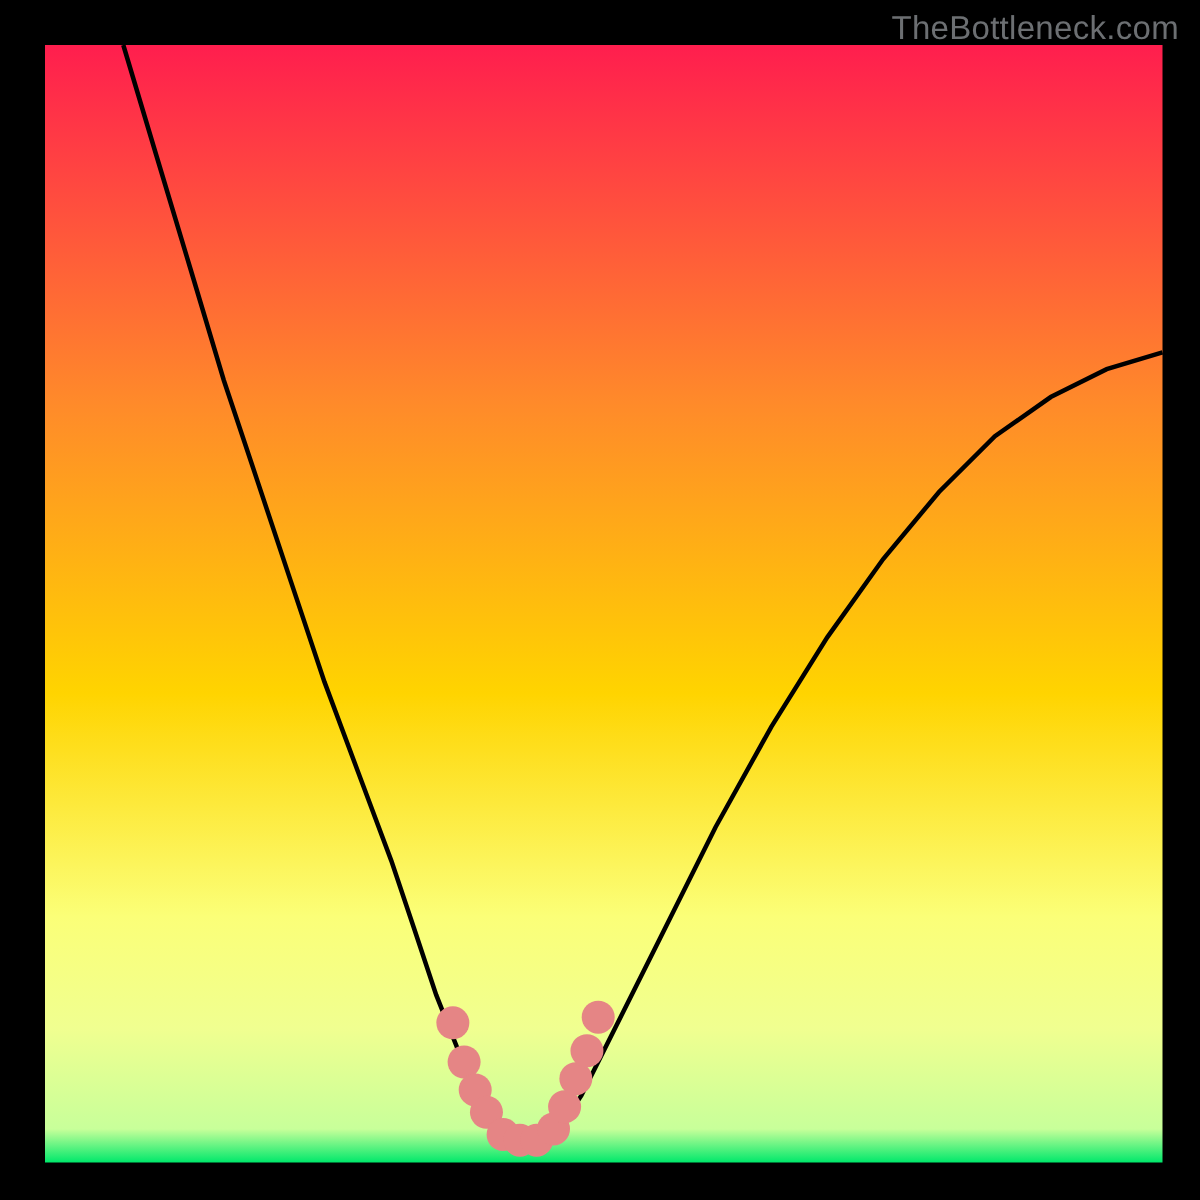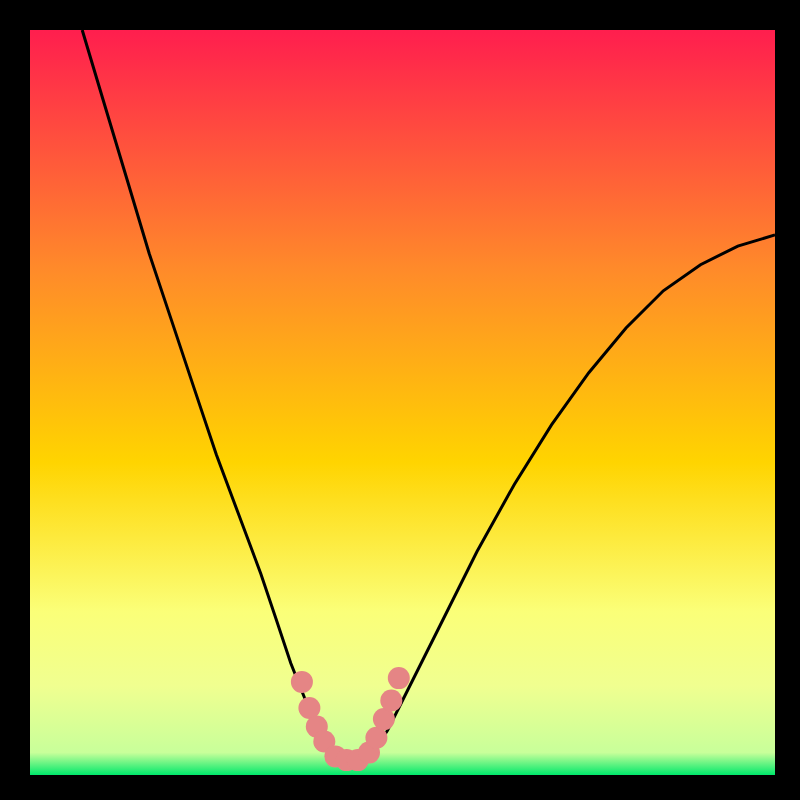--- a/index.html
+++ b/index.html
@@ -28,20 +28,21 @@
     z-index: 10;
   }
   svg {
     display: block;
   }
 </style>
 </head>
 <body>
 <div class="outer">
 
+<div class="watermark">TheBottleneck.com</div>
 
 <svg id="chart-svg" width="800" height="800" viewBox="0 0 800 800">
   <defs>
     <linearGradient id="bgGrad" x1="0" y1="0" x2="0" y2="1">
       <stop id="g0" offset="0%" stop-color="#ff1e4e"></stop>
       <stop id="g1" offset="32%" stop-color="#ff8a2a"></stop>
       <stop id="g2" offset="58%" stop-color="#ffd400"></stop>
       <stop id="g3" offset="78%" stop-color="#fbff78"></stop>
       <stop id="g4" offset="88%" stop-color="#f0ff90"></stop>
       <stop id="g5" offset="97%" stop-color="#c8ff9a"></stop>

